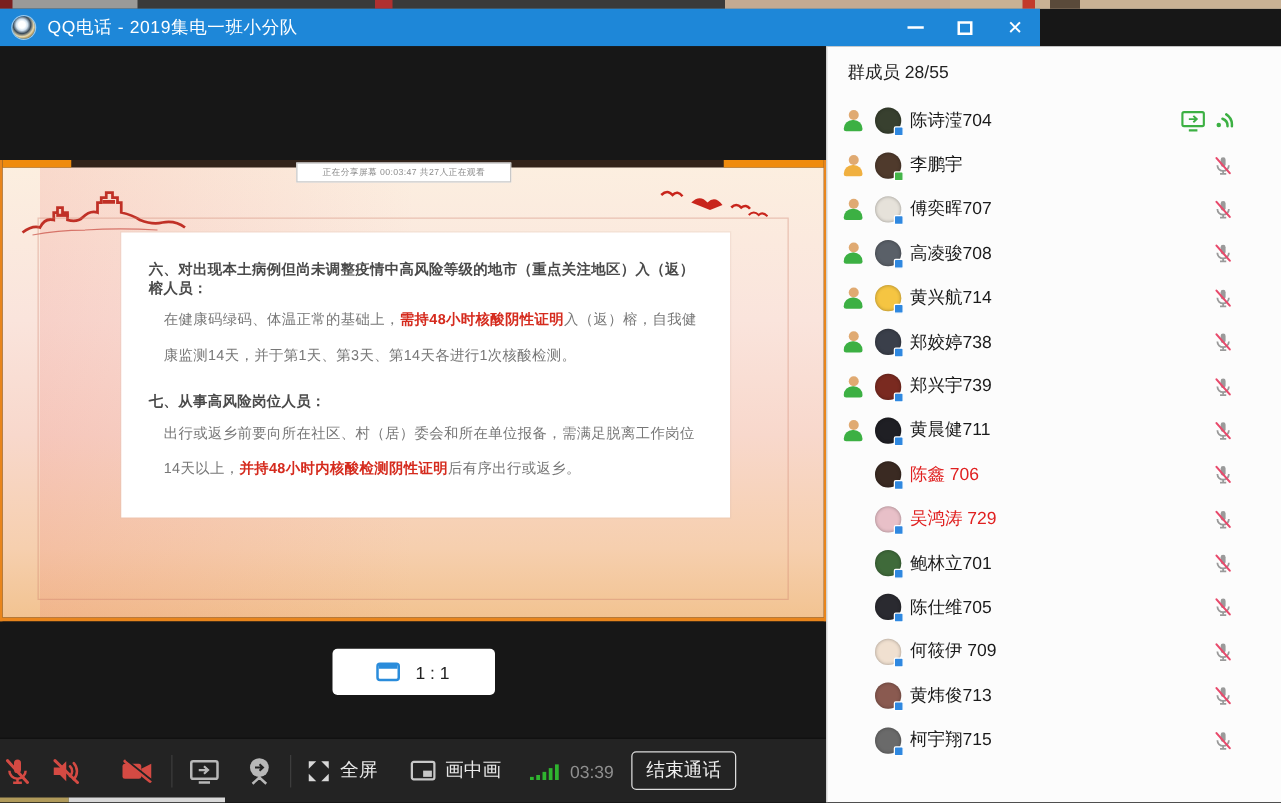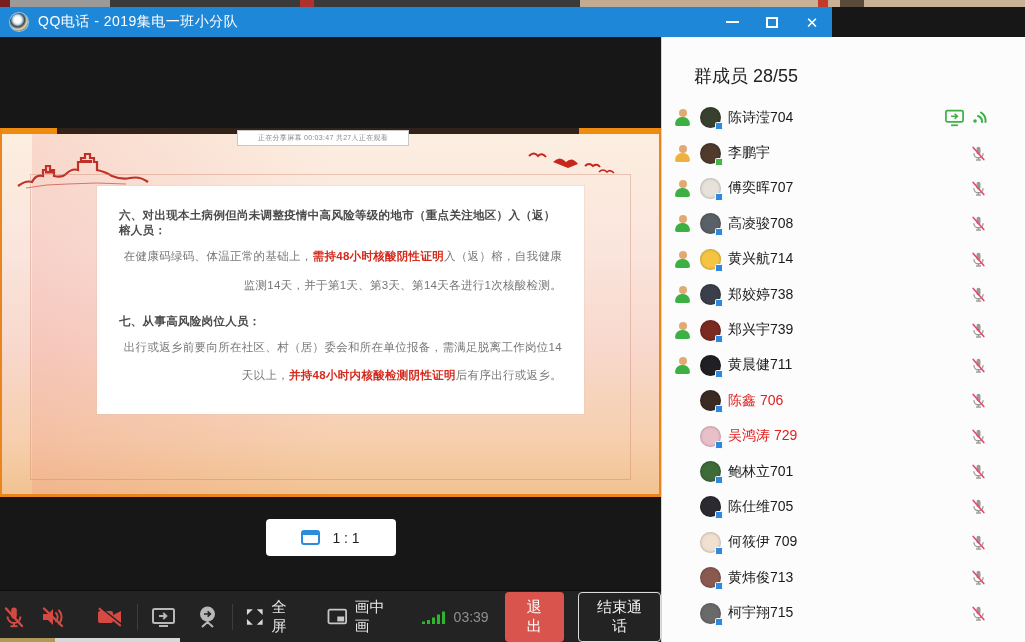--- a/index.html
+++ b/index.html
@@ -49,21 +49,21 @@
   .share-status{position:absolute;top:2px;left:235px;width:172px;height:16px;background:#ffffff;
     border:1px solid #c8c8c8;display:flex;align-items:center;justify-content:center;
     font-size:7px;color:#8a8a8a;white-space:nowrap;overflow:hidden;letter-spacing:.3px;}
   .inner-frame{position:absolute;left:28px;right:28px;top:46px;bottom:14px;
     border:1px solid rgba(205,125,105,.38);pointer-events:none;}
   .deco{position:absolute;pointer-events:none;}
 
   .doc-card{position:absolute;left:95px;top:58px;width:487px;background:#ffffff;
     padding:14px 22px 10px 22px;box-shadow:0 0 0 1px rgba(220,190,180,.25);}
   .doc-heading{font-size:11.5px;font-weight:bold;color:#4a4a4a;letter-spacing:.3px;margin:8px 0 4px 0;}
-  .doc-body{font-size:11.5px;color:#777;line-height:2.5;letter-spacing:.3px;margin:0 0 14px 0;text-align:right;}
+  .doc-body{font-size:11.5px;color:#777;line-height:2.5;letter-spacing:.3px;margin:0 0 14px 12px;}
   .doc-body .red{color:var(--c-doc_red);font-weight:bold;}
 
   
   .scale-btn{position:absolute;left:50%;transform:translateX(-50%);top:482px;width:130px;height:37px;
     background:#fff;border-radius:4px;display:flex;align-items:center;justify-content:center;gap:12px;cursor:pointer;}
   .scale-icon{width:19px;height:15px;border:2px solid #2a8cdb;border-radius:3px;position:relative;}
   .scale-icon::before{content:"";position:absolute;left:0;right:0;top:0;height:3px;background:#2a8cdb;}
   .scale-label{font-size:14px;color:#222;}
 
   
@@ -75,21 +75,21 @@
   .tb-group{display:flex;align-items:center;cursor:pointer;}
   .tb-time{color:#8f8f8f;font-size:14px;margin-left:7px;}
   .btn-exit{margin-left:16px;background:var(--c-danger_btn);color:#fff;font-size:15px;
     padding:6px 15px;border-radius:4px;border:none;cursor:pointer;font-family:inherit;}
   .btn-end{margin-left:14px;background:transparent;color:#f0f0f0;font-size:15px;
     padding:5px 11px;border-radius:4px;border:1px solid #dcdcdc;cursor:pointer;font-family:inherit;}
 
   
   .sidebar{position:absolute;top:37px;left:661px;right:0;bottom:0;background:#fcfcfc;
     border-left:1px solid #d5d5d5;}
-  .sidebar-header{padding:12px 0 0 32px;font-size:18px;color:#222;margin-top:15px;}
+  .sidebar-header{padding:12px 0 0 16px;font-size:14px;color:#222;}
   .member-list{margin-top:12px;}
   .member-row{height:35.4px;display:flex;align-items:center;padding-left:12px;cursor:pointer;}
   .presence{width:17px;height:17px;position:relative;margin-right:9px;flex:0 0 auto;}
   .presence .head{position:absolute;top:0;left:4.5px;width:8px;height:8px;border-radius:50%;background:#e0aa72;}
   .presence .pbody{position:absolute;bottom:0;left:1px;width:15px;height:9px;border-radius:7px 7px 2px 2px;background:var(--c-green);}
   .presence.orange .pbody{background:#f0b040;}
   .presence.none{visibility:hidden;}
   .avatar{width:21px;height:21px;border-radius:50%;margin-right:7px;position:relative;flex:0 0 auto;
     background:#888;box-shadow:inset 0 0 3px rgba(0,0,0,.35);}
   .avatar .badge{position:absolute;right:-2px;bottom:-2px;width:8px;height:8px;border:1.5px solid #fff;
@@ -236,21 +236,20 @@
     <div class="tb-group" style="margin-left:22px;text-align:center;">
       <svg width="26" height="16" viewBox="0 0 26 16">
         <rect x="1" y="12.5" width="3" height="2.5" fill="var(--c-duration_green)"></rect>
         <rect x="6" y="11" width="3" height="4" fill="var(--c-duration_green)"></rect>
         <rect x="11" y="8.5" width="3" height="6.5" fill="var(--c-duration_green)"></rect>
         <rect x="16" y="5.5" width="3" height="9.5" fill="var(--c-duration_green)"></rect>
         <rect x="21" y="2.5" width="3" height="12.5" fill="var(--c-duration_green)"></rect>
       </svg>
       <span class="tb-time">03:39</span>
     </div>
-    <button class="btn-exit">退出</button>
     <button class="btn-end">结束通话</button>
   </div>
 
   <div style="position:absolute;left:0;bottom:0;width:55px;height:4px;background:#b09a5a;"></div>
   <div style="position:absolute;left:55px;bottom:0;width:125px;height:4px;background:#d8d8d8;"></div>
 </div>
 
 <div class="sidebar">
   <div class="sidebar-header">群成员 28/55</div>
   <div class="member-list">

